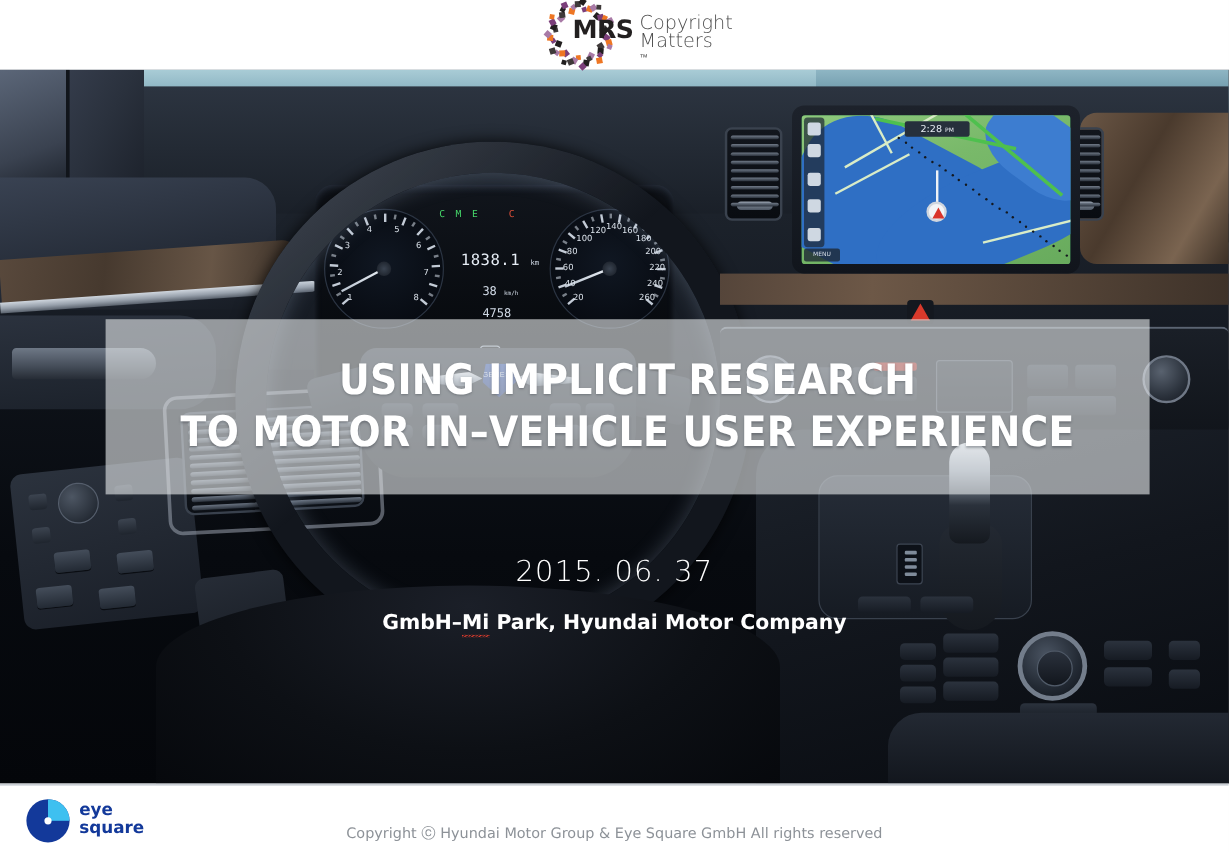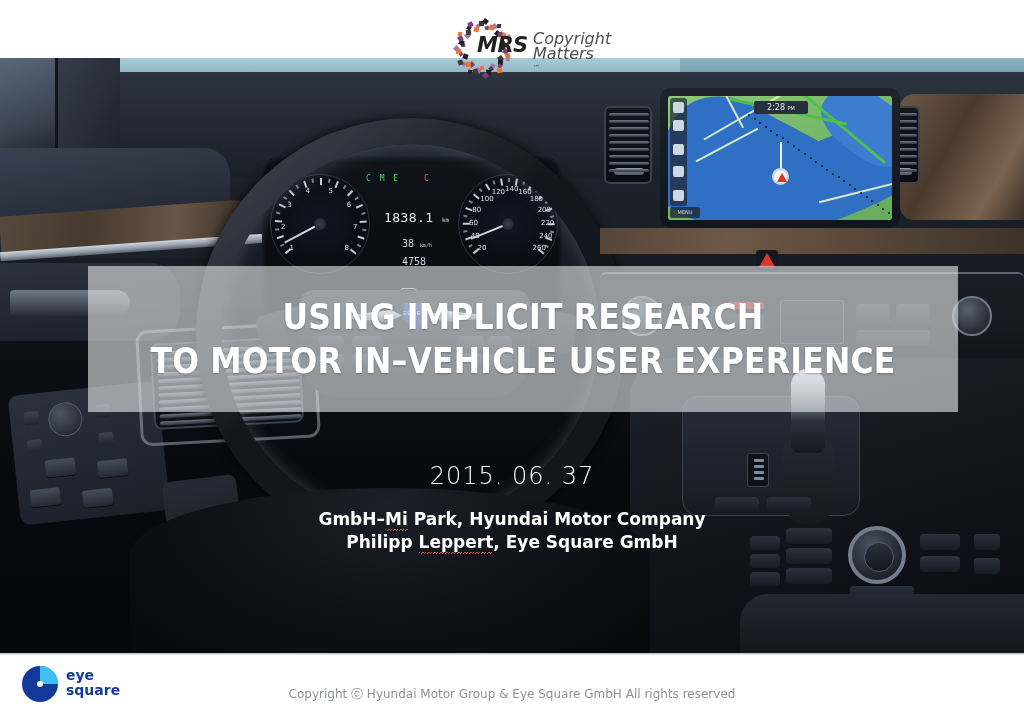--- a/index.html
+++ b/index.html
@@ -5,21 +5,21 @@
 <style>
   * { margin:0; padding:0; box-sizing:border-box; }
   html,body { width:1024px; height:710px; overflow:hidden; background:#fff;
               font-family:"Liberation Sans", sans-serif; }
 
   .slide { position:relative; width:1024px; height:710px; background:#ffffff; }
 
   
   .topband { position:absolute; left:0; top:0; width:1024px; height:58px;
              background:#ffffff; z-index:40; }
-  .mrs-logo { position:absolute; left:455px; top:20px; width:160px; height:54px;font-style:italic; }
+  .mrs-logo { position:absolute; left:455px; top:0; width:160px; height:54px; }
   .mrs-ring { position:absolute; left:0; top:0; width:54px; height:54px; }
   .mrs-ring i { position:absolute; width:5px; height:5px; display:block; }
   .mrs-word { position:absolute; left:22px; top:13px; font-size:21px;
               font-weight:bold; color:#221f1f; letter-spacing:-0.5px;
               font-family:"DejaVu Sans", sans-serif; }
   .mrs-ev { position:absolute; left:78px; top:11px; font-size:16px;
             color:#4d4d4d; line-height:15px; font-family:"DejaVu Sans", sans-serif;
             font-weight:300; }
   .mrs-ev span { display:block; }
   .mrs-tm { font-size:7px; vertical-align:super; }
@@ -692,23 +692,20 @@
     <div class="title-text" style="top:208px;">
       <div class="title-line">USING IMPLICIT RESEARCH</div>
       <div class="title-line">TO MOTOR IN–VEHICLE USER EXPERIENCE</div>
     </div>
 
     <div class="date" style="top:404px;">2015. 06. 37</div>
     <div class="authors" style="top:450px;">
       <div class="author-line">
         <span>GmbH–</span><span class="sp">Mi</span><span> Park, Hyundai Motor Company</span>
       </div>
-      <div class="author-line">
-        <span>Philipp </span><span class="sp">Leppert</span><span>, Eye Square GmbH</span>
-      </div>
     </div>
 
   </div>
 
   <div class="footer">
     <div class="footline"></div>
 
     <div class="eyesq">
       <div class="eye-circle">
         <div class="eye-quad"></div>

